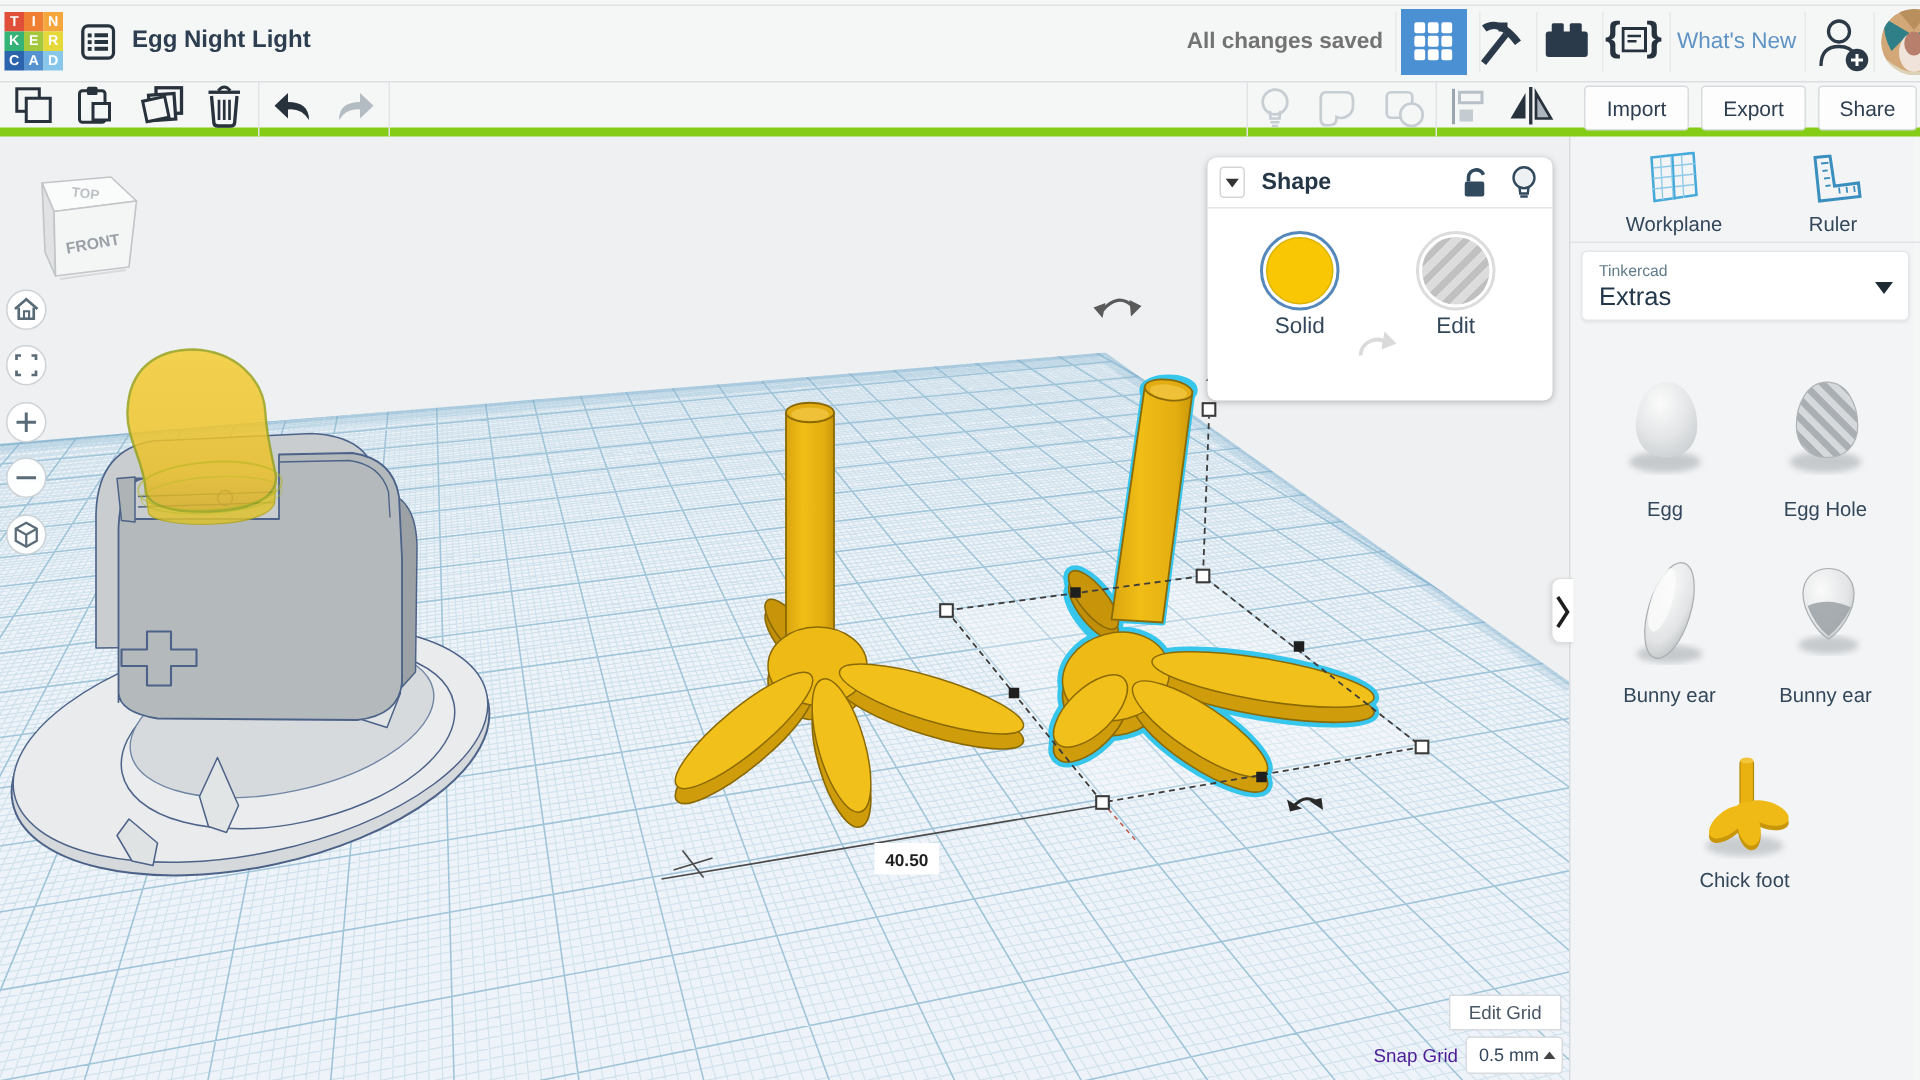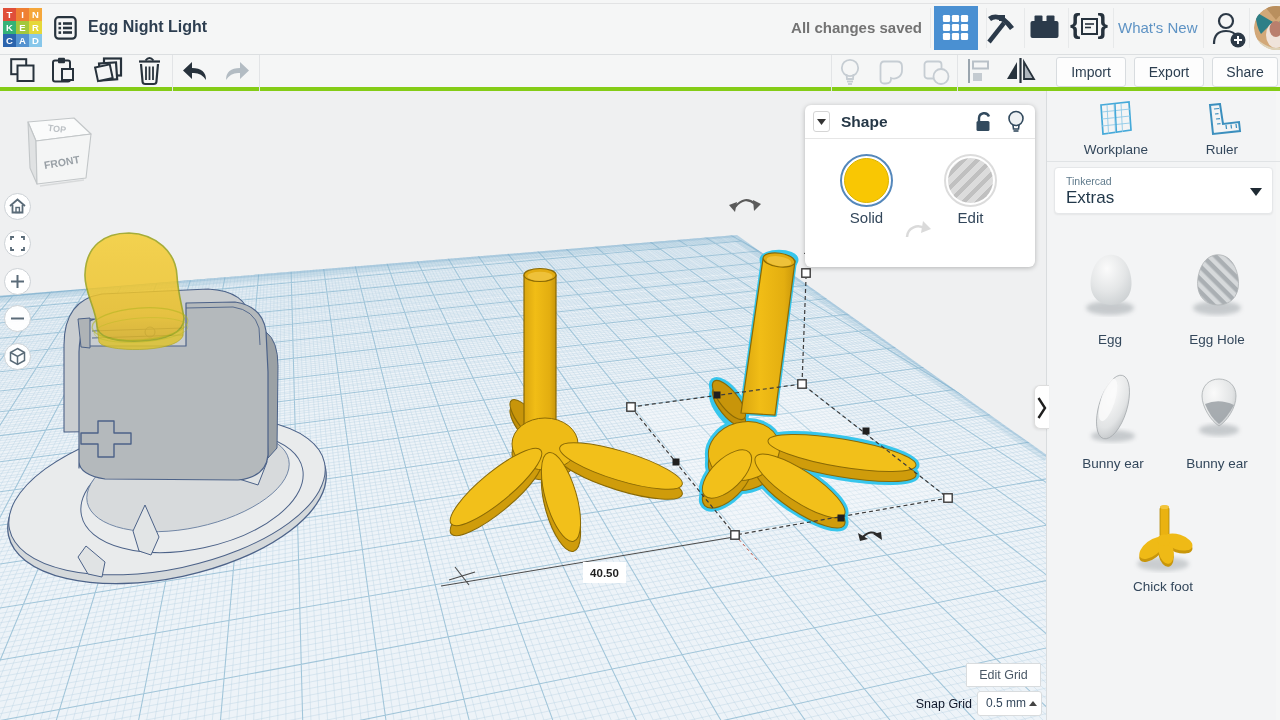--- a/index.html
+++ b/index.html
@@ -4,39 +4,39 @@
 *{margin:0;padding:0;box-sizing:border-box}
 html,body{width:1280px;height:720px;overflow:hidden}
 #page{position:relative;width:1280px;height:720px;font-family:"Liberation Sans",sans-serif;background:#f5f6f6;overflow:hidden}
 #topbar{position:absolute;left:0;top:0;width:1280px;height:55px;background:#f5f6f6;border-bottom:1px solid #dcdfe1}
 #topbar:before{content:"";position:absolute;left:0;top:3px;width:1280px;height:1px;background:#e2e3e4}
 #logo{position:absolute;left:3px;top:8px;width:39px;height:39px;display:grid;grid-template-columns:13px 13px 13px;grid-template-rows:13px 13px 13px}
 #logo div{color:#fff;font-size:9.5px;font-weight:bold;text-align:center;line-height:13px}
 .vsep{position:absolute;top:8px;width:1px;height:40px;background:#e7e9ea}
 #gridbtn{position:absolute;left:934px;top:6px;width:44px;height:44px;background:#4a90d2}
 #avatar{position:absolute;left:1254px;top:6px;width:44px;height:44px;border-radius:50%;overflow:hidden}
-#toolbar{position:absolute;left:0;top:56px;width:1280px;height:35px;background:#f5f6f6;border-bottom:4px solid #84cc16}
+#toolbar{position:absolute;left:0;top:56px;width:1280px;height:35px;background:#f5f6f6;border-bottom:6px solid #84cc16}
 #toolbar svg{top:auto}
 .tsep{position:absolute;top:-1px;width:1px;height:36px;background:#e2e4e6}
 .btn{position:absolute;top:1px;width:70px;height:30px;background:#fdfdfd;border:1px solid #d8dcdf;border-radius:3px;font-size:14px;color:#2c3e50;text-align:center;line-height:28px}
 #cv{position:absolute;left:0;top:90px}
 .navbtn{position:absolute;left:4px;width:27px;height:27px;border-radius:50%;background:rgba(255,255,255,0.95);border:1px solid #cdd2d6}
 .navbtn svg{position:absolute;left:-1px;top:-1px}
 #panel{position:absolute;left:805px;top:105px;width:230px;height:162px;background:#fff;border-radius:6px;box-shadow:0 1px 5px rgba(0,0,0,0.25)}
 #panel-head{position:absolute;left:0;top:0;width:230px;height:34px;border-bottom:1px solid #e6e6e6}
 #caretbox{position:absolute;left:8px;top:6px;width:17px;height:21px;border:1px solid #d5d5d5;border-radius:3px;display:flex;align-items:center;justify-content:center}
 .scircle{position:absolute;top:49px;width:53px;height:53px;border:2px solid;border-radius:50%;display:flex;align-items:center;justify-content:center}
 .scircle div{width:45px;height:45px;border-radius:50%}
 .slab2{position:absolute;top:104px;width:53px;text-align:center;font-size:15px;color:#33475b}
 #sidebar{position:absolute;left:1046px;top:90px;width:230px;height:630px;background:#f3f4f5;border-left:1px solid #d9dcde}
 .slabel{position:absolute;text-align:center;font-size:13.5px;color:#33475b}
 #sb-div1{position:absolute;left:0;top:71px;width:234px;height:1px;background:#e0e3e5}
 #dropdown{position:absolute;left:7px;top:77px;width:219px;height:47px;background:#fff;border:1px solid #e5e7e9;border-radius:4px;box-shadow:0 1px 2px rgba(0,0,0,0.06)}
 #editgrid{position:absolute;left:966px;top:663px;width:75px;height:24px;background:#fff;border:1px solid #d9dcde;border-radius:1px;font-size:12.5px;color:#4a5866;text-align:center;line-height:22px}
-#snaplabel{position:absolute;left:910px;top:697px;width:62px;font-size:12.5px;color:#0f172a;text-align:right}
+#snaplabel{position:absolute;left:910px;top:697px;width:62px;font-size:12.5px;color:#4c1d95;text-align:right}
 #snapbox{position:absolute;left:977px;top:691px;width:65px;font-size:12px!important;height:25px;background:#fff;border:1px solid #d9dcde;border-radius:3px;font-size:12.5px;color:#33475b;padding:4px 15px 0 8px}
 #snapcaret{position:absolute;right:4px;top:9px;width:0;height:0;border-left:4px solid transparent;border-right:4px solid transparent;border-bottom:5px solid #444}
 #collapse{position:absolute;left:1034px;top:385px;width:15px;height:44px;background:#fff;border:1px solid #ddd;border-right:none;border-radius:6px 0 0 6px;box-shadow:-1px 1px 3px rgba(0,0,0,0.08)}
 #collapse svg{position:absolute;left:1px;top:9px}
 </style></head>
 <body>
 <div id="page">
 <svg id="cv" width="1046" height="630" viewBox="0 90 1046 630">
 <defs>
 <linearGradient id="legf1" x1="0" y1="0" x2="1" y2="0">

